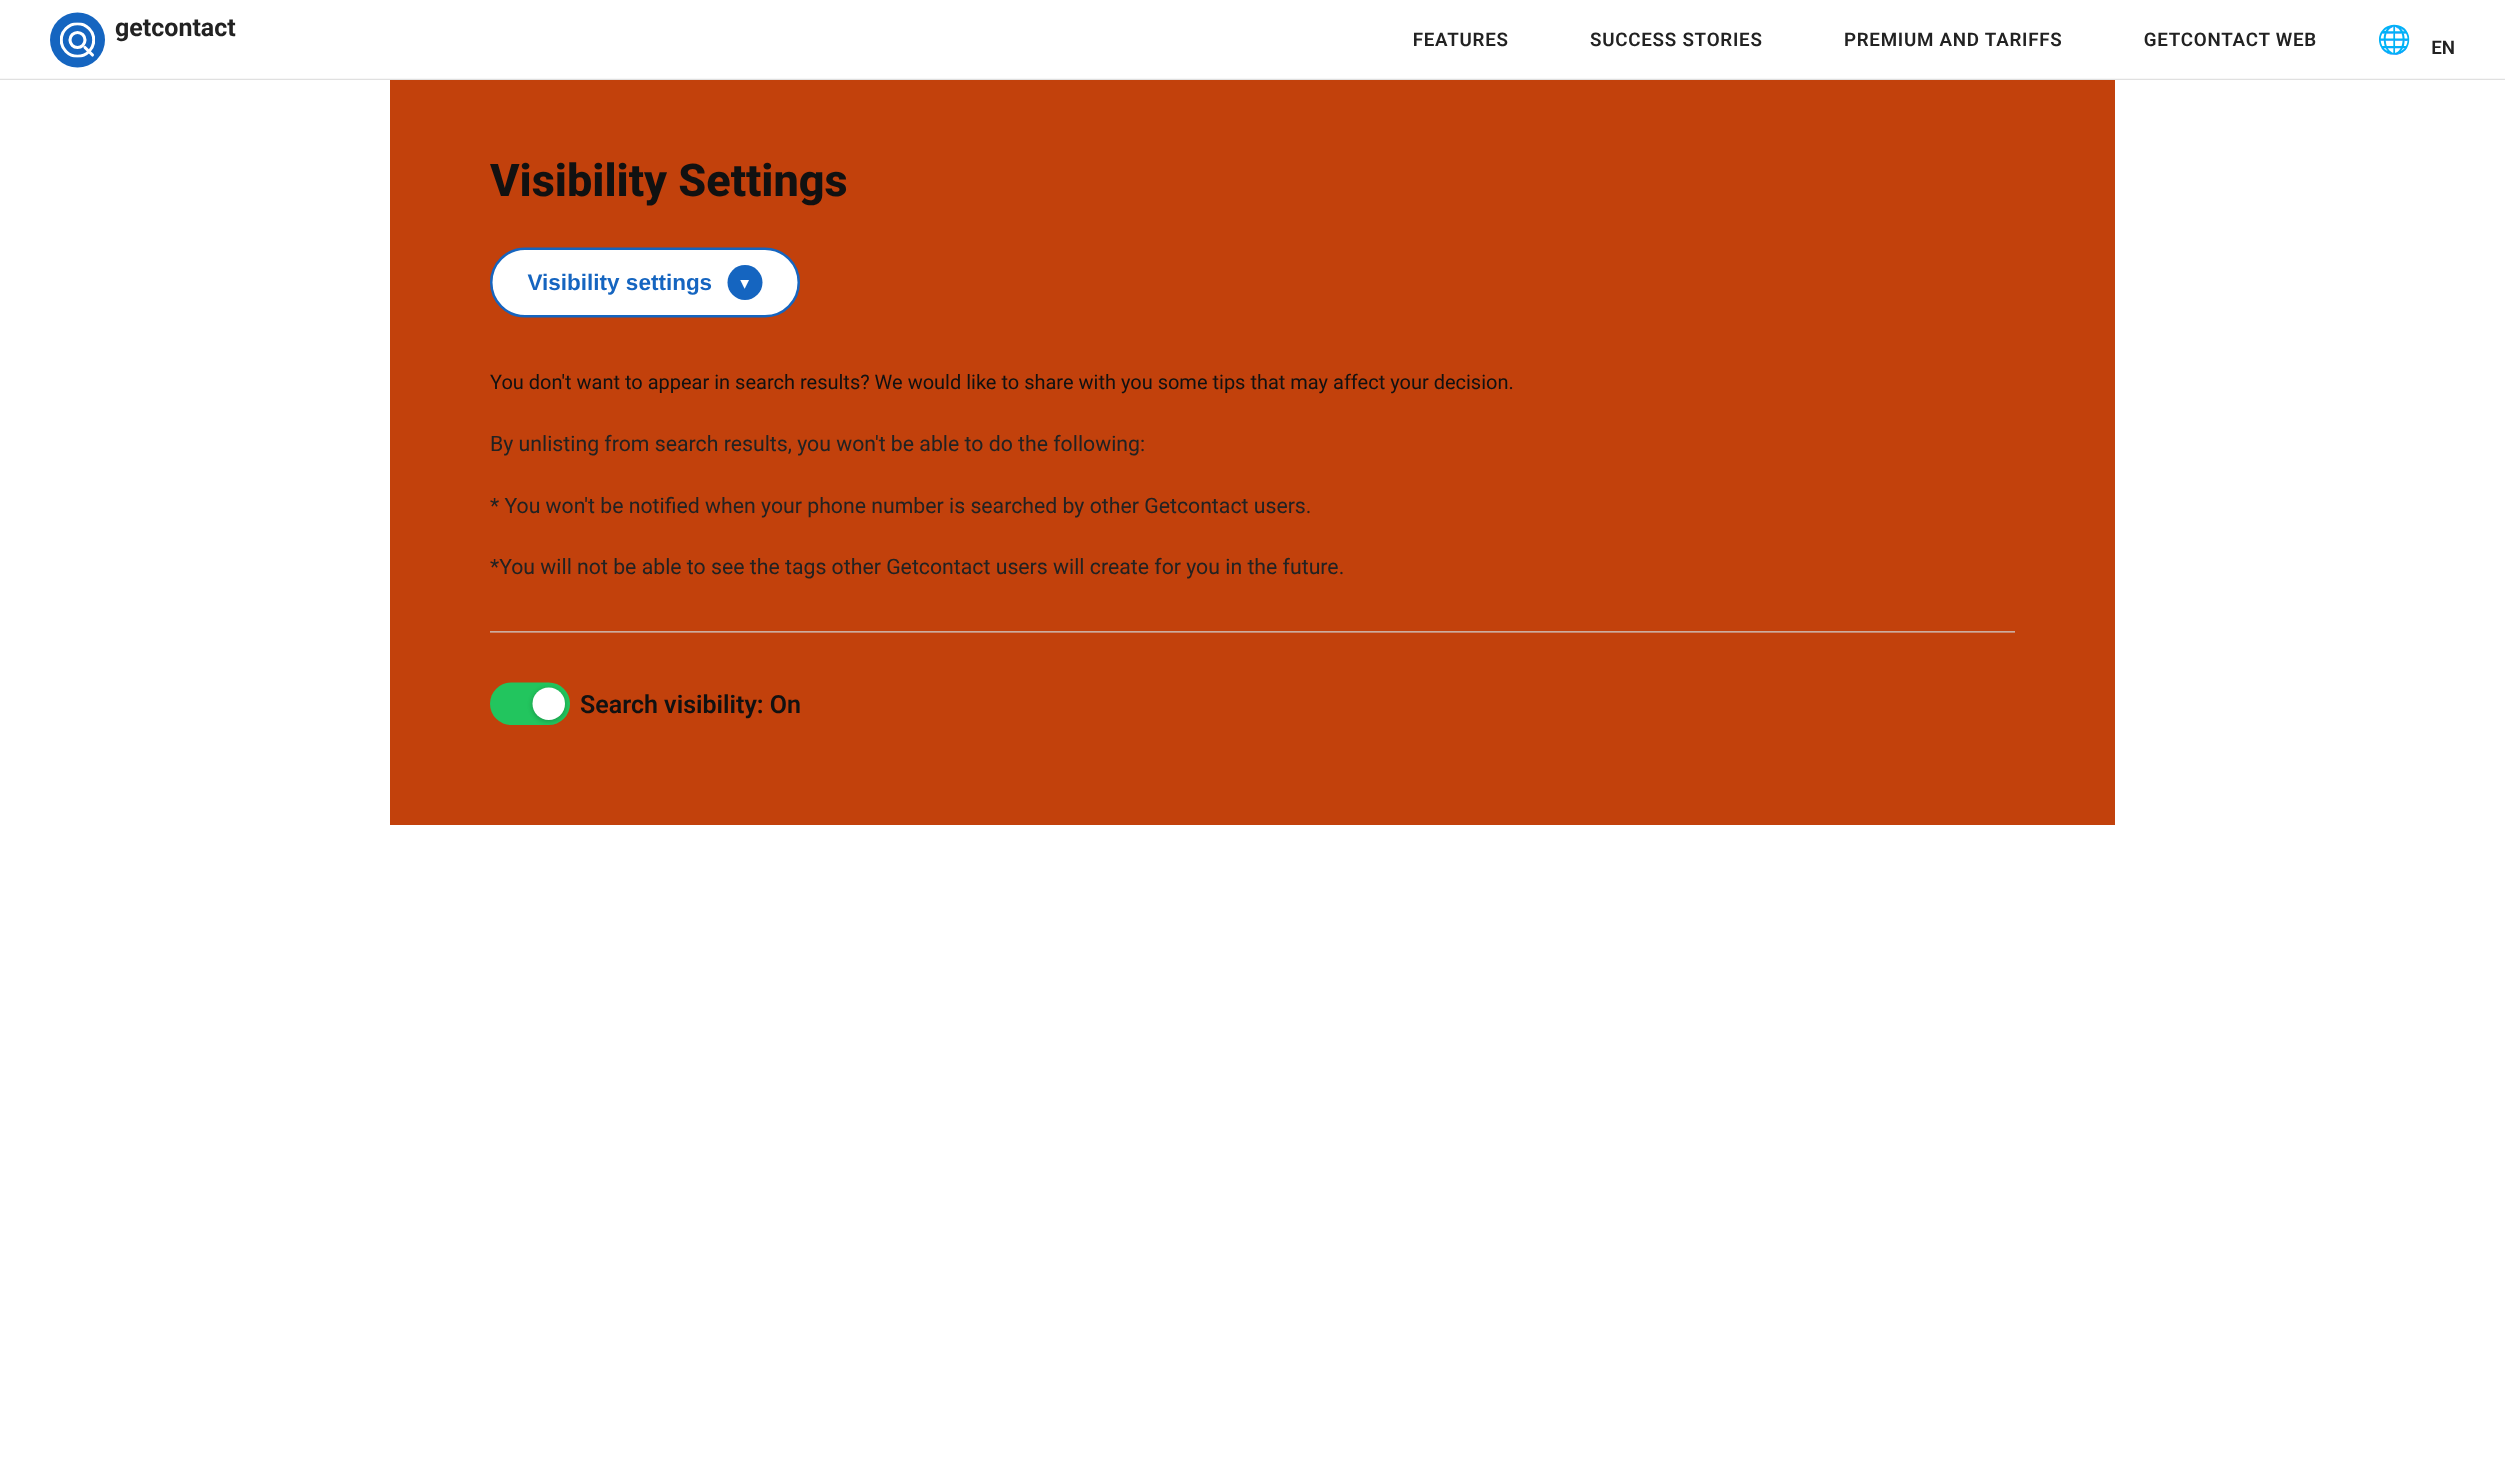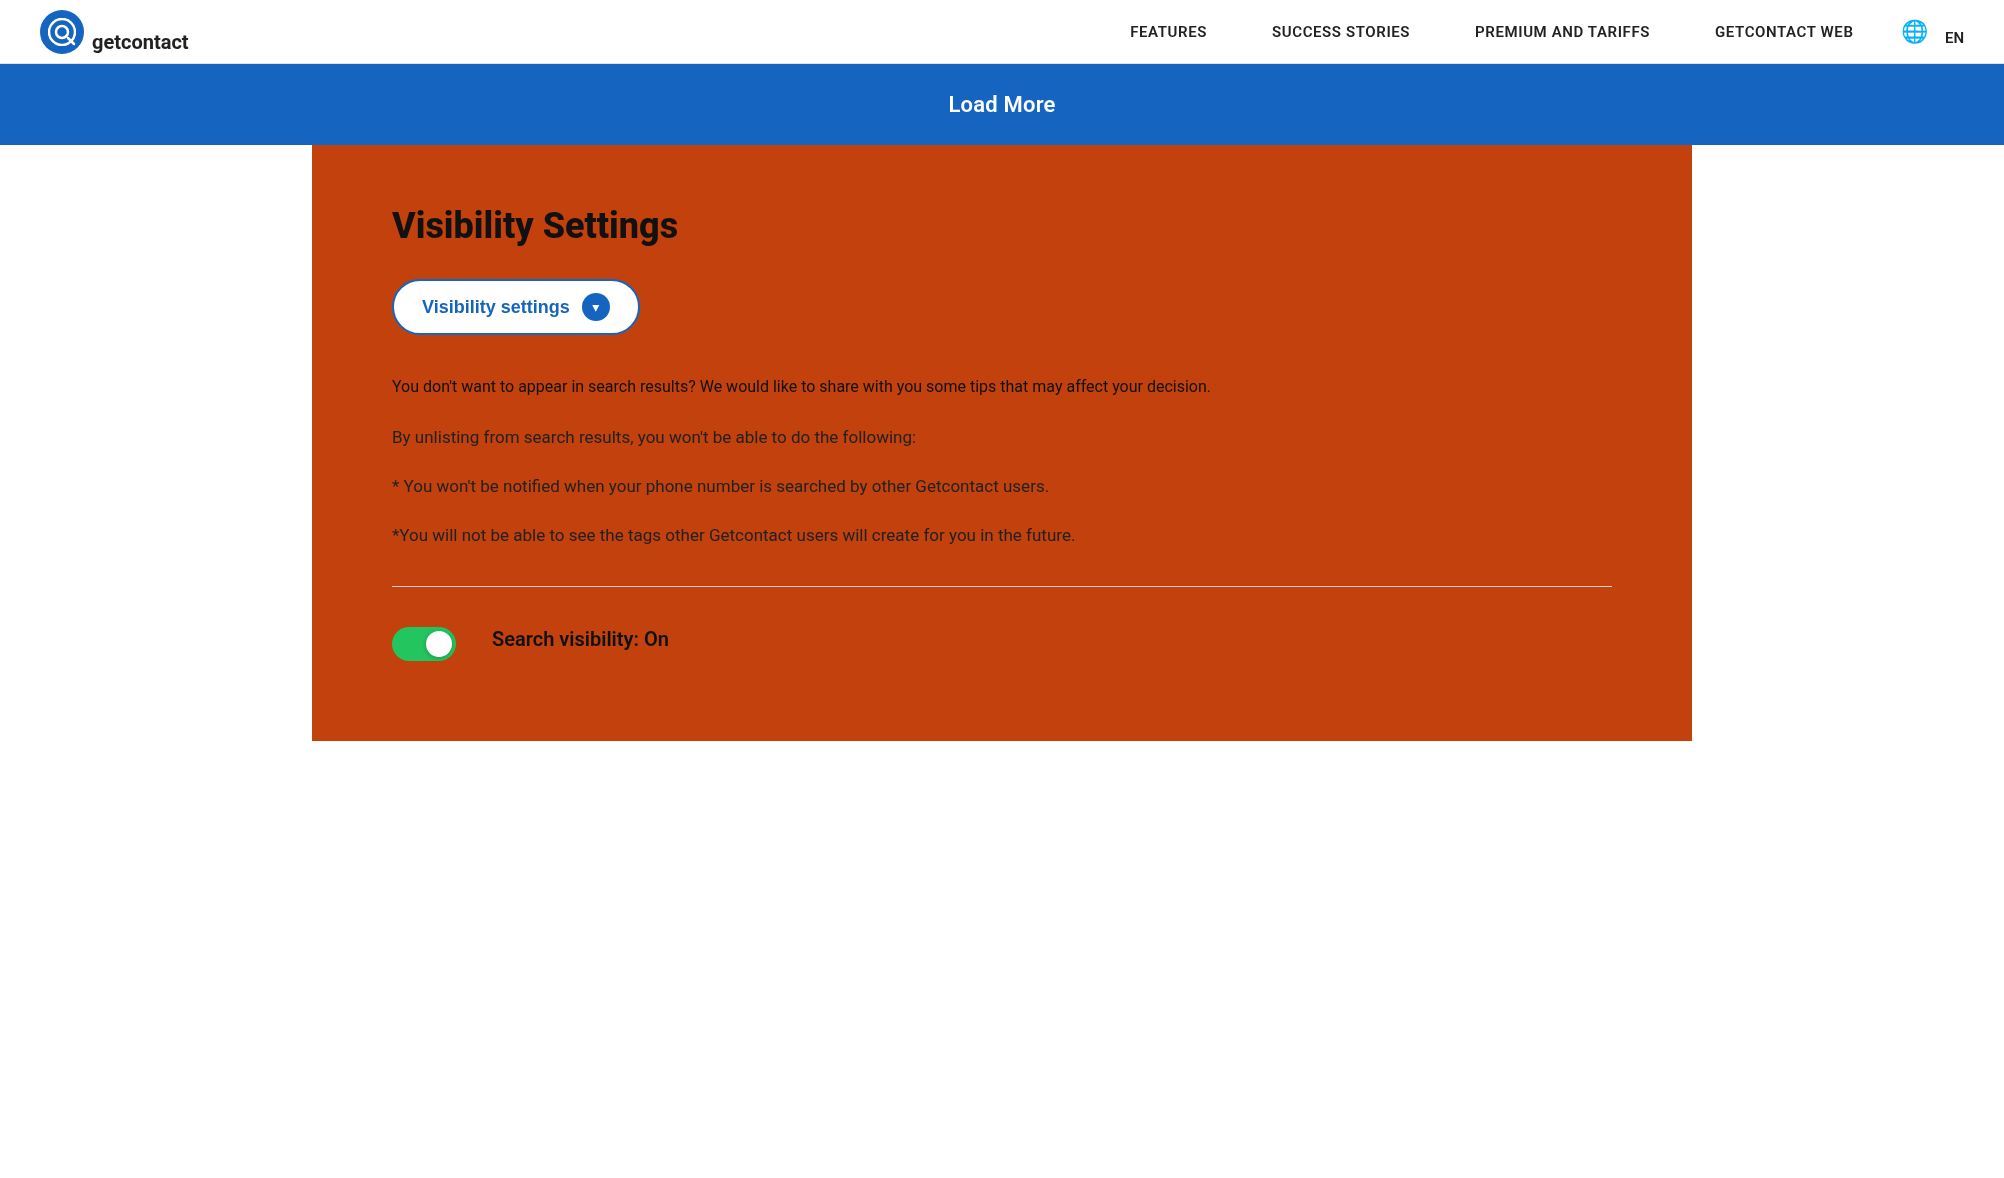--- a/index.html
+++ b/index.html
@@ -15,21 +15,21 @@
       display: flex;
       align-items: center;
       padding: 0 40px;
       height: 64px;
       border-bottom: 1px solid #e0e0e0;
       position: relative;
       z-index: 10;
     }
     .navbar-logo {
       display: flex;
-      align-items: flex-end;
+      align-items: flex-start;
       gap: 8px;
       margin-right: auto;
       text-decoration: none;
     }
     .logo-icon {
       width: 44px;
       height: 44px;
       background: #1565c0;
       border-radius: 50%;
       display: flex;
@@ -158,22 +158,22 @@
     
     .divider {
       border: none;
       border-top: 1px solid #d0d0d0;
       margin: 36px 0 40px 0;
     }
 
     
     .toggle-row {
       display: flex;
-      align-items: flex-start;
-      gap: 36px;
+      align-items: center;
+      gap: 8px;
     }
     .toggle-switch {
       position: relative;
       width: 64px;
       height: 34px;
       flex-shrink: 0;
     }
     .toggle-track {
       width: 64px;
       height: 34px;
@@ -223,23 +223,20 @@
       <li><a href="#">SUCCESS STORIES</a></li>
       <li><a href="#">PREMIUM AND TARIFFS</a></li>
       <li><a href="#">GETCONTACT WEB</a></li>
     </ul>
     <div class="navbar-right">
       <span class="globe-icon">🌐</span>
       <span class="lang-label">EN</span>
     </div>
   </nav>
 
-  <div class="load-more-banner">
-    <span class="load-more-text">Load More</span>
-  </div>
 
   <div class="main-content">
 
     <h2 class="section-title">Visibility Settings</h2>
 
     <button class="visibility-dropdown-btn">
       <span class="visibility-dropdown-btn-label">Visibility settings</span>
       <span class="visibility-dropdown-chevron">▾</span>
     </button>
 

